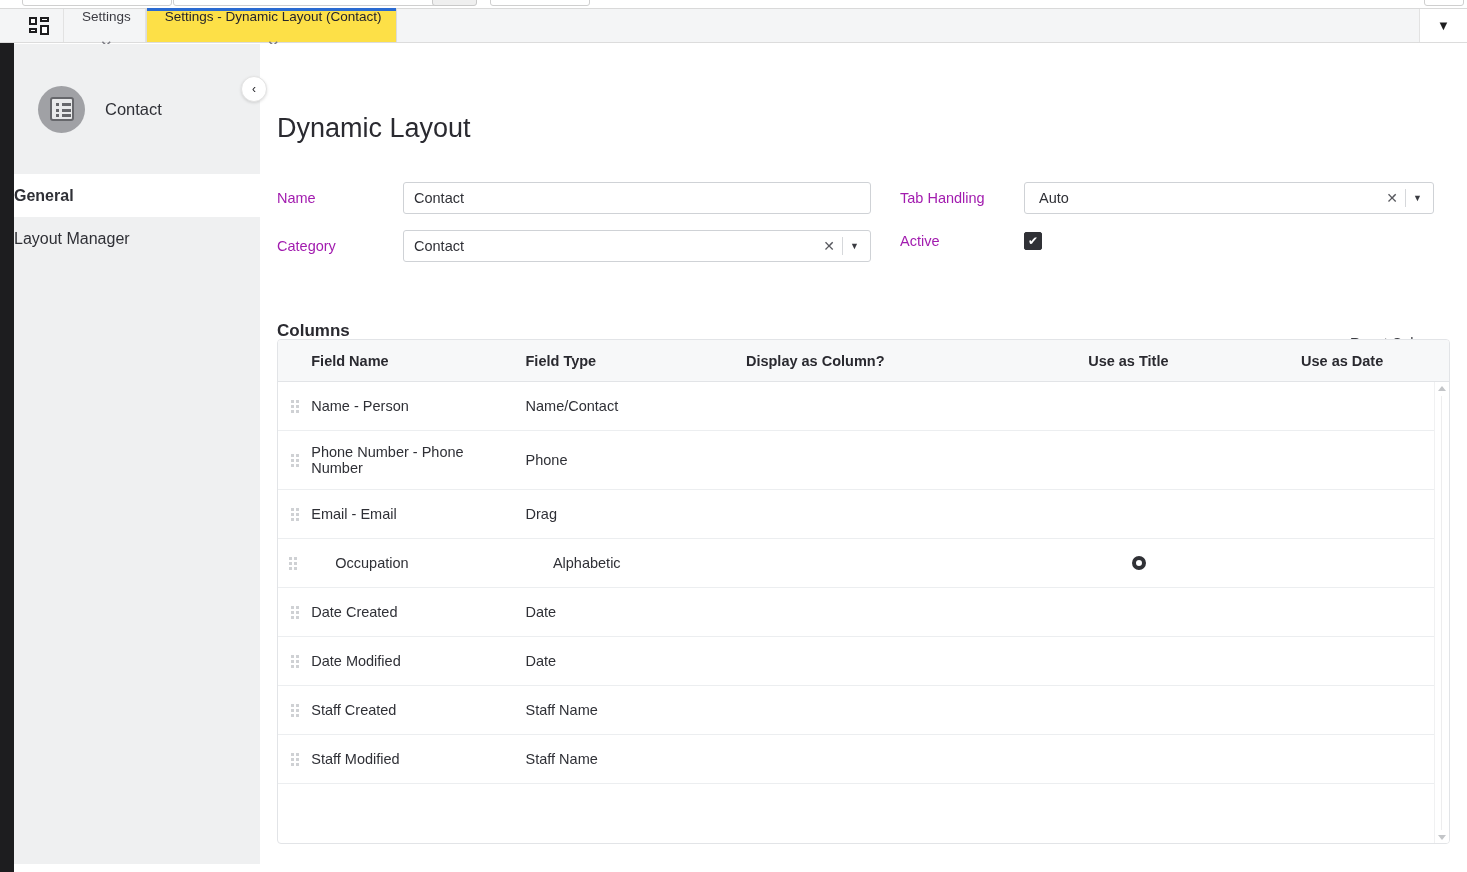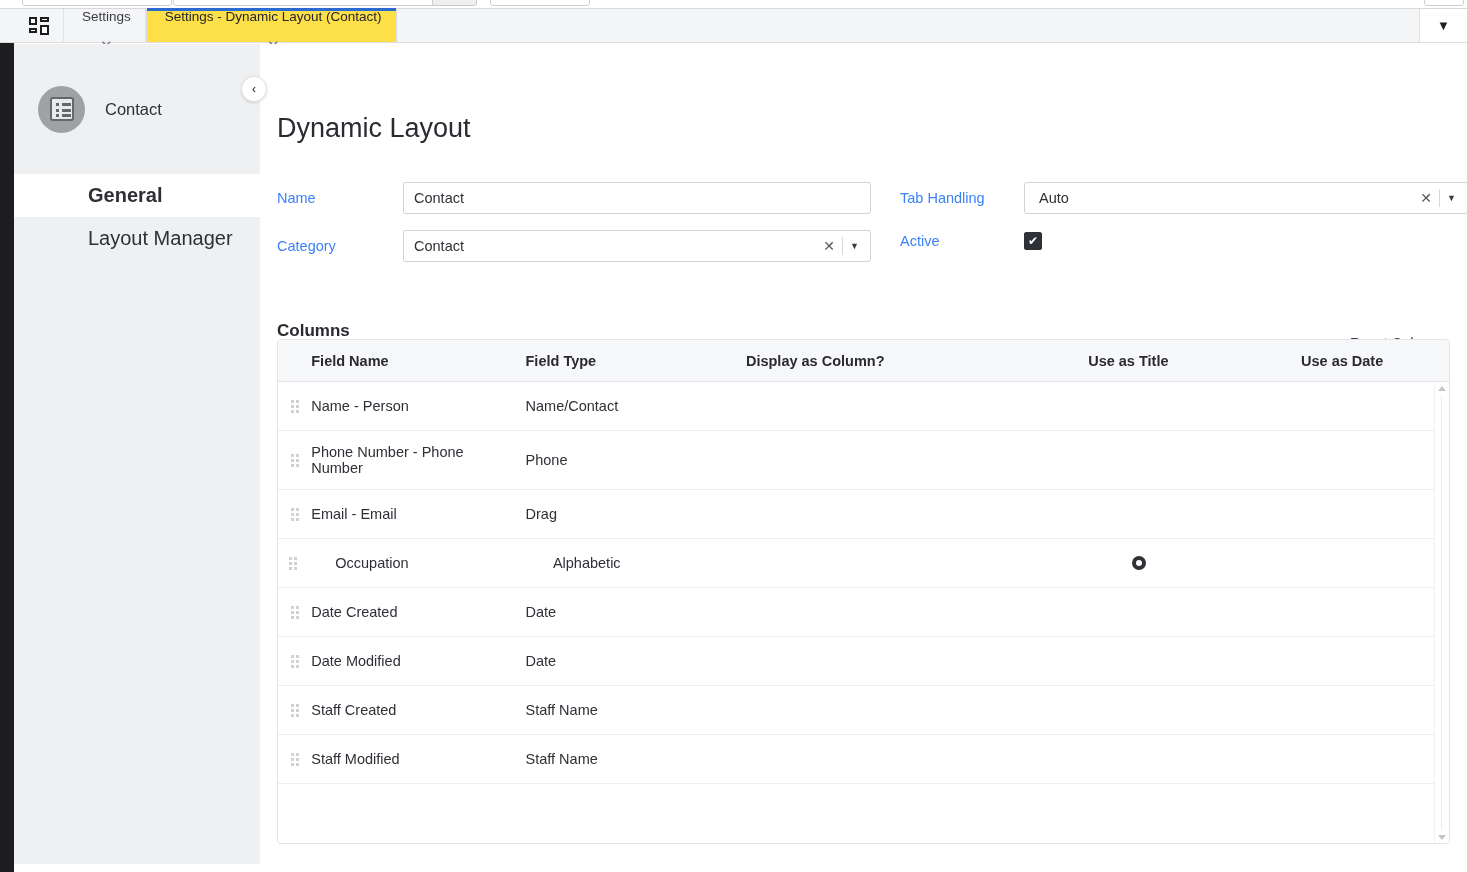--- a/index.html
+++ b/index.html
@@ -96,22 +96,22 @@
     position: absolute; left: 4px; width: 3px; height: 3px; background: #66676b;
   }
   .avatar .list-icon span::after {
     content: ""; position: absolute; left: 6px; top: 0; width: 9px; height: 3px; background: #66676b;
   }
   .li-r1 { top: 4px; } .li-r2 { top: 9.5px; } .li-r3 { top: 15px; }
 
   .contact-name { font-size: 16.5px; color: #2f3036; }
 
   .side-item {
-    height: 43px; display: flex; align-items: center; padding-left: 74px;
-    font-size: 20px; color: #2f3036; cursor: pointer;
+    height: 43px; display: flex; align-items: center; 
+    font-size: 16px; color: #2f3036; cursor: pointer;
   }
   .side-item.active { background: #ffffff; font-weight: bold; }
 
   .collapse-btn {
     position: absolute; left: 241px; top: 76px;
     width: 26px; height: 26px; border-radius: 50%;
     background: #ffffff; border: 1px solid #e3e3e3;
     box-shadow: 0 1px 3px rgba(0,0,0,.13);
     display: flex; align-items: center; justify-content: center;
     font-size: 12px; color: #25252b; z-index: 5; cursor: pointer;
@@ -121,21 +121,21 @@
   #main {
     position: absolute; left: 260px; top: 44px; width: 1207px; height: 828px;
     background: #ffffff;
   }
   #page-title {
     position: absolute; left: 17px; top: 69px;
     font-size: 27px; color: #2a2a30; font-weight: normal;
   }
 
   .field-row { position: absolute; display: flex; align-items: center; }
-  .field-label { font-size: 14.5px; color: #3b82f6; }
+  .field-label { font-size: 14.5px; color: #a21caf; }
 
   .text-input {
     height: 32px; border: 1px solid #cfd2d6; border-radius: 3px;
     background: #fff; font-size: 14.5px; color: #2f3036;
     padding: 0 8px 0 10px; display: flex; align-items: center;
   }
   .select-input {
     height: 32px; border: 1px solid #cfd2d6; border-radius: 3px;
     background: #fff; font-size: 14.5px; color: #2f3036;
     padding: 0 4px 0 10px; display: flex; align-items: center;
@@ -303,21 +303,21 @@
     <span class="select-input" style="width:468px;">
       <span class="select-value">Contact</span>
       <span class="sel-clear">✕</span>
       <span class="sel-div"></span>
       <span class="sel-caret">▼</span>
     </span>
   </div>
 
   <div class="field-row" style="left:640px; top:138px;">
     <span class="field-label" style="width:124px;">Tab Handling</span>
-    <span class="select-input" style="width:444px;padding-left:14px;">
+    <span class="select-input" style="width:410px;padding-left:14px;">
       <span class="select-value">Auto</span>
       <span class="sel-clear">✕</span>
       <span class="sel-div"></span>
       <span class="sel-caret">▼</span>
     </span>
   </div>
 
   <div class="field-row" style="left:640px; top:188px;align-items:center;">
     <span class="field-label" style="width:124px;">Active</span>
     <span class="checkbox">

